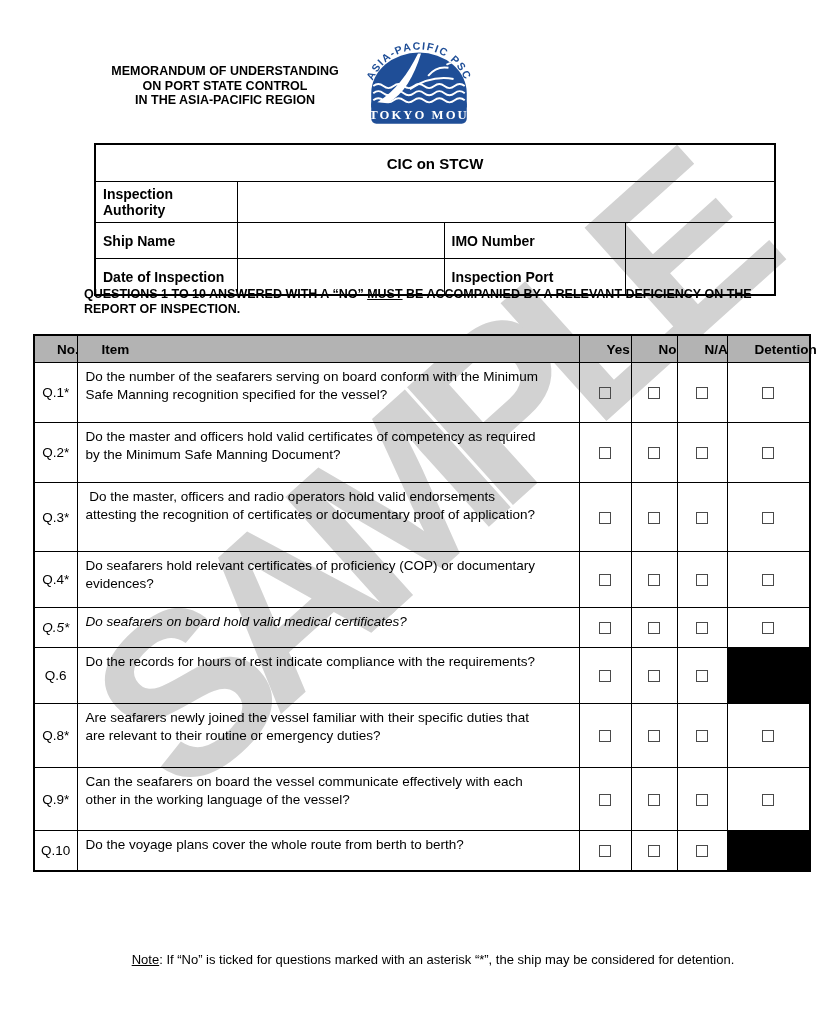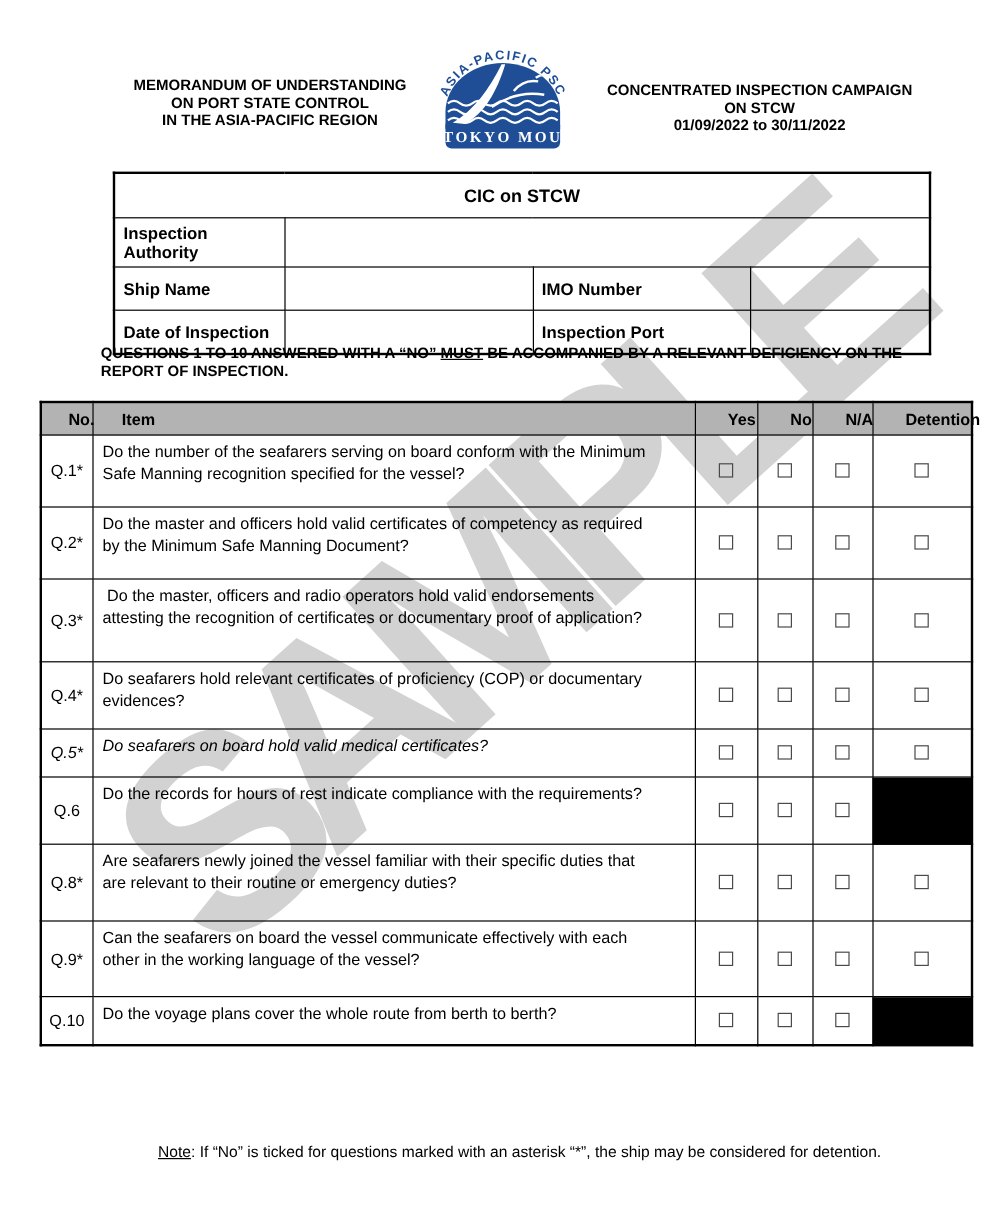--- a/index.html
+++ b/index.html
@@ -105,23 +105,20 @@
       </g>
 
       <text font-size="10.5" font-weight="bold" letter-spacing="1.4" font-family="Liberation Sans, sans-serif" style="fill:var(--logo-blue,#1f4e97)">
         <textPath href="#arcpath" startOffset="50%" text-anchor="middle">ASIA-PACIFIC PSC</textPath>
       </text>
 
       <text x="61" y="79" text-anchor="middle" fill="#ffffff" font-size="12.5" font-weight="bold" letter-spacing="2" font-family="Liberation Serif, serif">TOKYO MOU</text>
     </svg>
   </div>
 
-  <div class="hdr-right">CONCENTRATED INSPECTION CAMPAIGN
-ON STCW
-01/09/2022 to 30/11/2022</div>
 
   <table class="info-table">
     <colgroup>
         <col style="width:142px">
         <col style="width:207px">
         <col style="width:181px">
         <col style="width:150px">
       </colgroup>
     <tbody>
         <tr>

